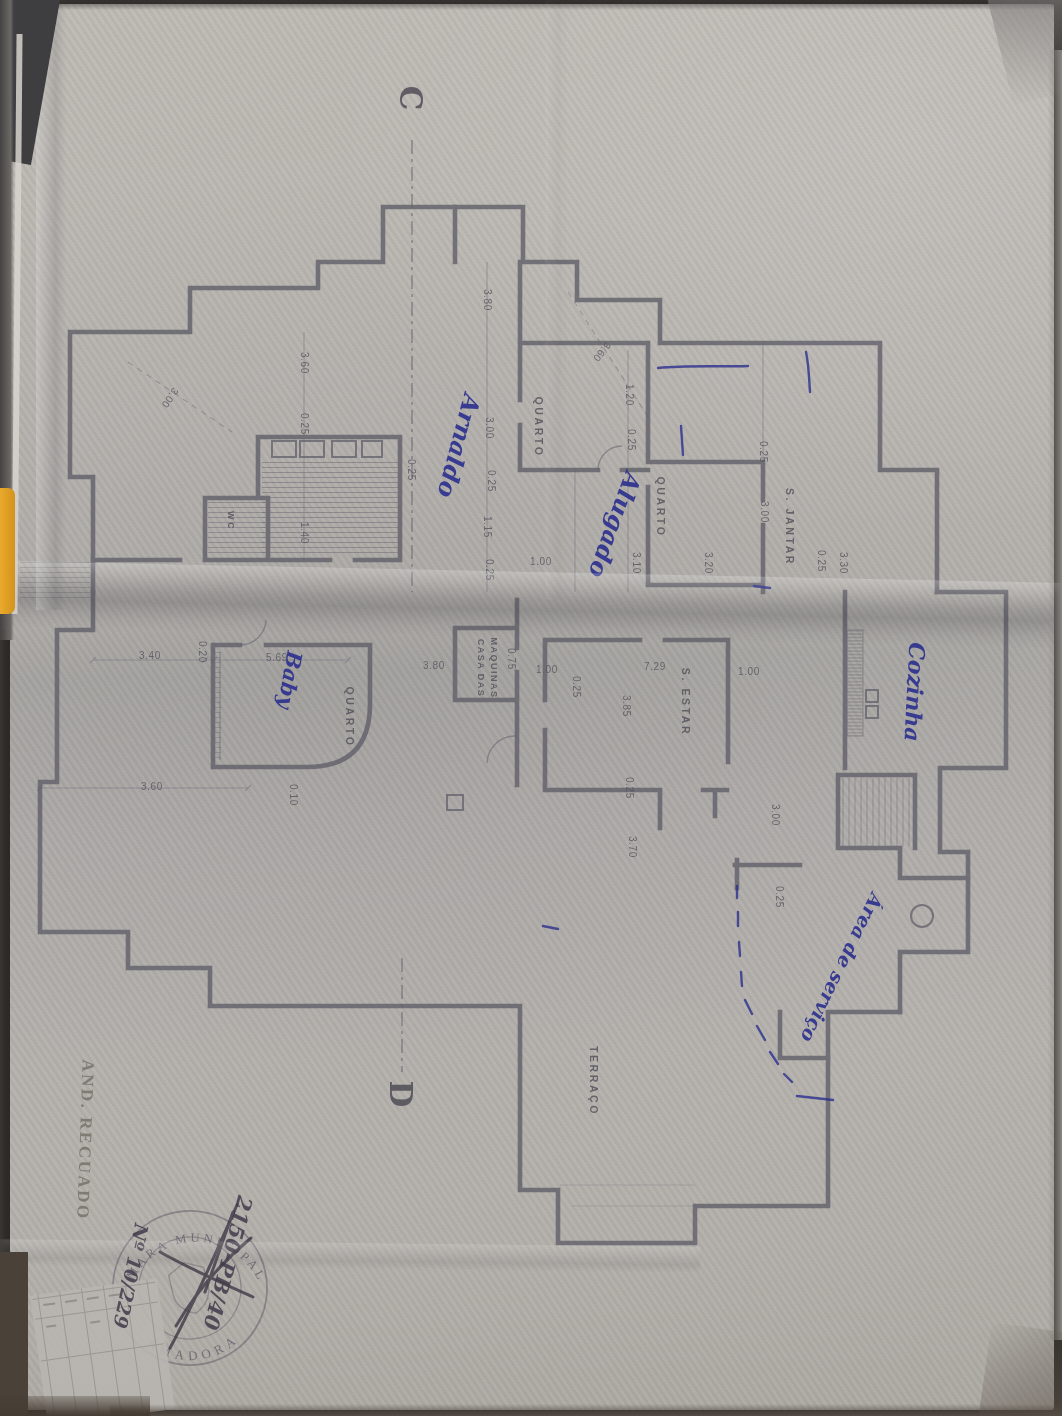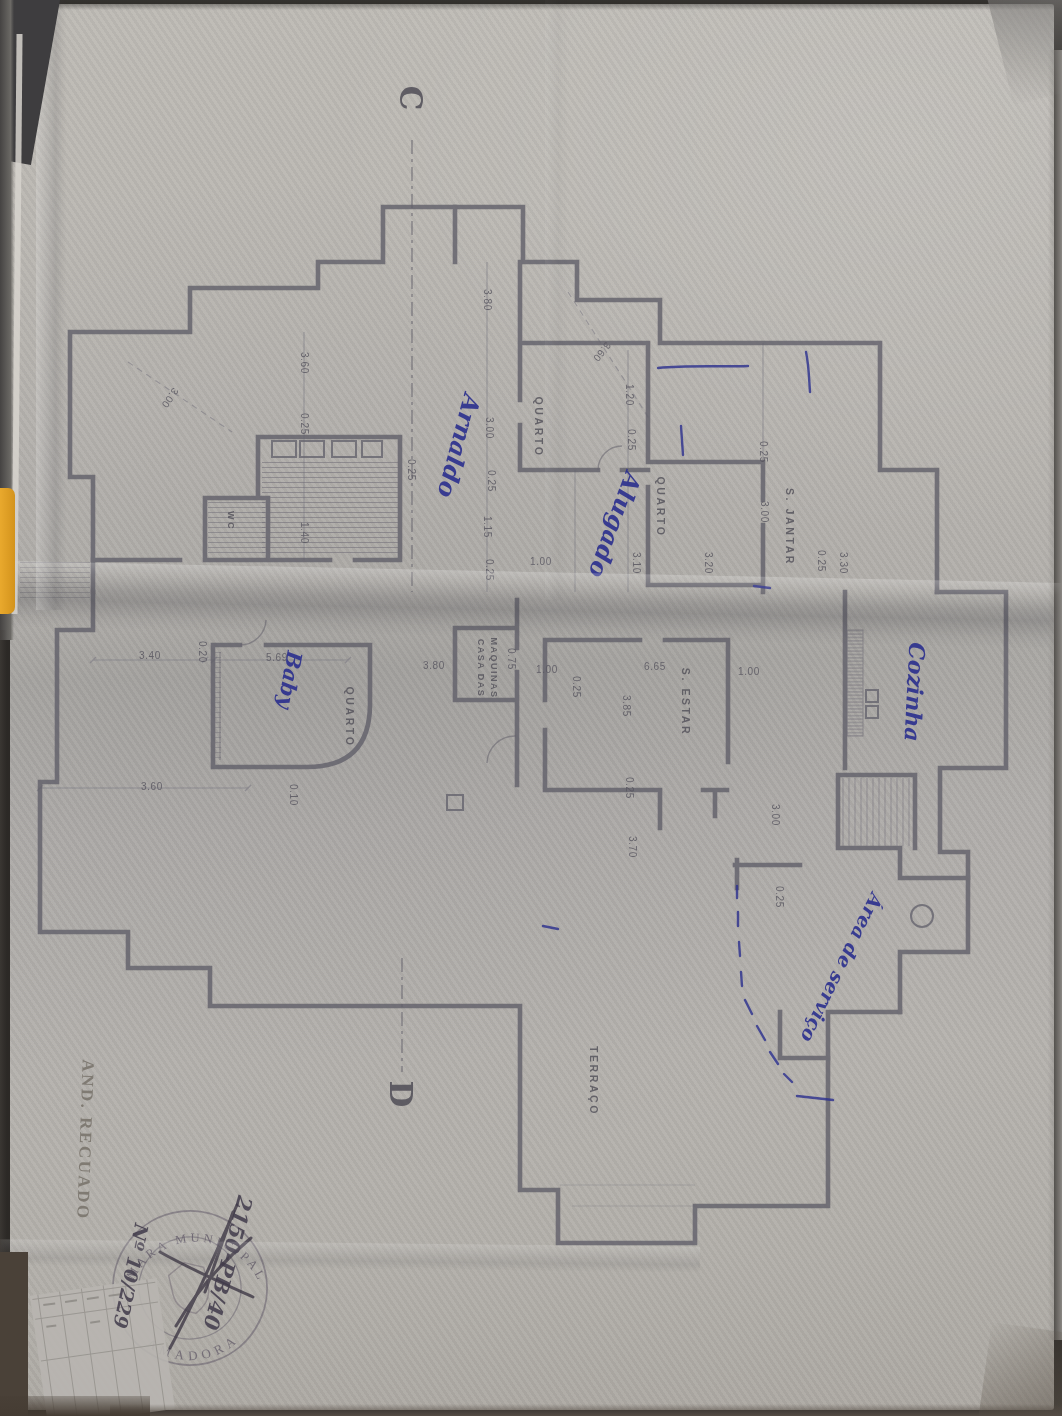--- a/index.html
+++ b/index.html
@@ -231,21 +231,21 @@
         <div class="lbl dim" style="left: 843px; top: 563px; transform: translate(-50%, -50%) rotate(90deg);">3.30</div>
         <div class="lbl dim" style="left: 150px; top: 655px; transform: translate(-50%, -50%) rotate(0deg);">3.40</div>
         <div class="lbl dim" style="left: 202px; top: 652px; transform: translate(-50%, -50%) rotate(90deg);">0.20</div>
         <div class="lbl dim" style="left: 277px; top: 657px; transform: translate(-50%, -50%) rotate(0deg);">5.69</div>
         <div class="lbl dim" style="left: 152px; top: 786px; transform: translate(-50%, -50%) rotate(0deg);">3.60</div>
         <div class="lbl dim" style="left: 293px; top: 795px; transform: translate(-50%, -50%) rotate(90deg);">0.10</div>
         <div class="lbl dim" style="left: 434px; top: 665px; transform: translate(-50%, -50%) rotate(0deg);">3.80</div>
         <div class="lbl dim" style="left: 511px; top: 659px; transform: translate(-50%, -50%) rotate(90deg);">0.75</div>
         <div class="lbl dim" style="left: 547px; top: 669px; transform: translate(-50%, -50%) rotate(0deg);">1.00</div>
         <div class="lbl dim" style="left: 576px; top: 687px; transform: translate(-50%, -50%) rotate(90deg);">0.25</div>
-        <div class="lbl dim" style="left: 655px; top: 666px; transform: translate(-50%, -50%) rotate(0deg);">6.65</div>
+        <div class="lbl dim" style="left: 655px; top: 666px; transform: translate(-50%, -50%) rotate(0deg);">7.29</div>
         <div class="lbl dim" style="left: 749px; top: 671px; transform: translate(-50%, -50%) rotate(0deg);">1.00</div>
         <div class="lbl dim" style="left: 626px; top: 706px; transform: translate(-50%, -50%) rotate(90deg);">3.85</div>
         <div class="lbl dim" style="left: 629px; top: 788px; transform: translate(-50%, -50%) rotate(90deg);">0.25</div>
         <div class="lbl dim" style="left: 632px; top: 847px; transform: translate(-50%, -50%) rotate(90deg);">3.70</div>
         <div class="lbl dim" style="left: 775px; top: 815px; transform: translate(-50%, -50%) rotate(90deg);">3.00</div>
         <div class="lbl dim" style="left: 779px; top: 897px; transform: translate(-50%, -50%) rotate(90deg);">0.25</div>
       </div>
     <div class="layer">
         <div class="lbl hand" style="left: 459px; top: 446px; transform: translate(-50%, -50%) rotate(105deg); font-size: 24px;">Arnaldo</div>
         <div class="lbl hand" style="left: 615px; top: 525px; transform: translate(-50%, -50%) rotate(110deg); font-size: 24px;">Alugado</div>

